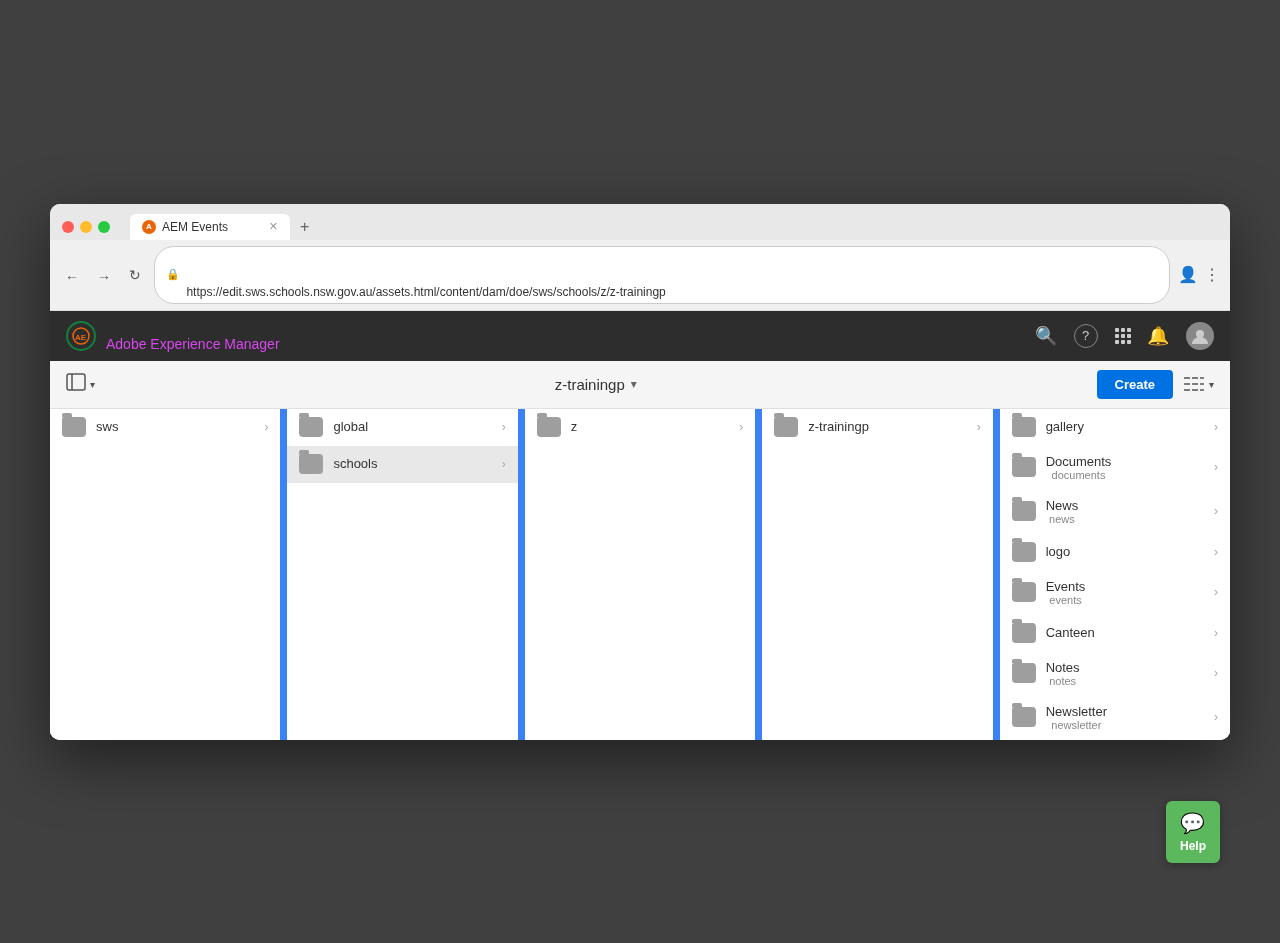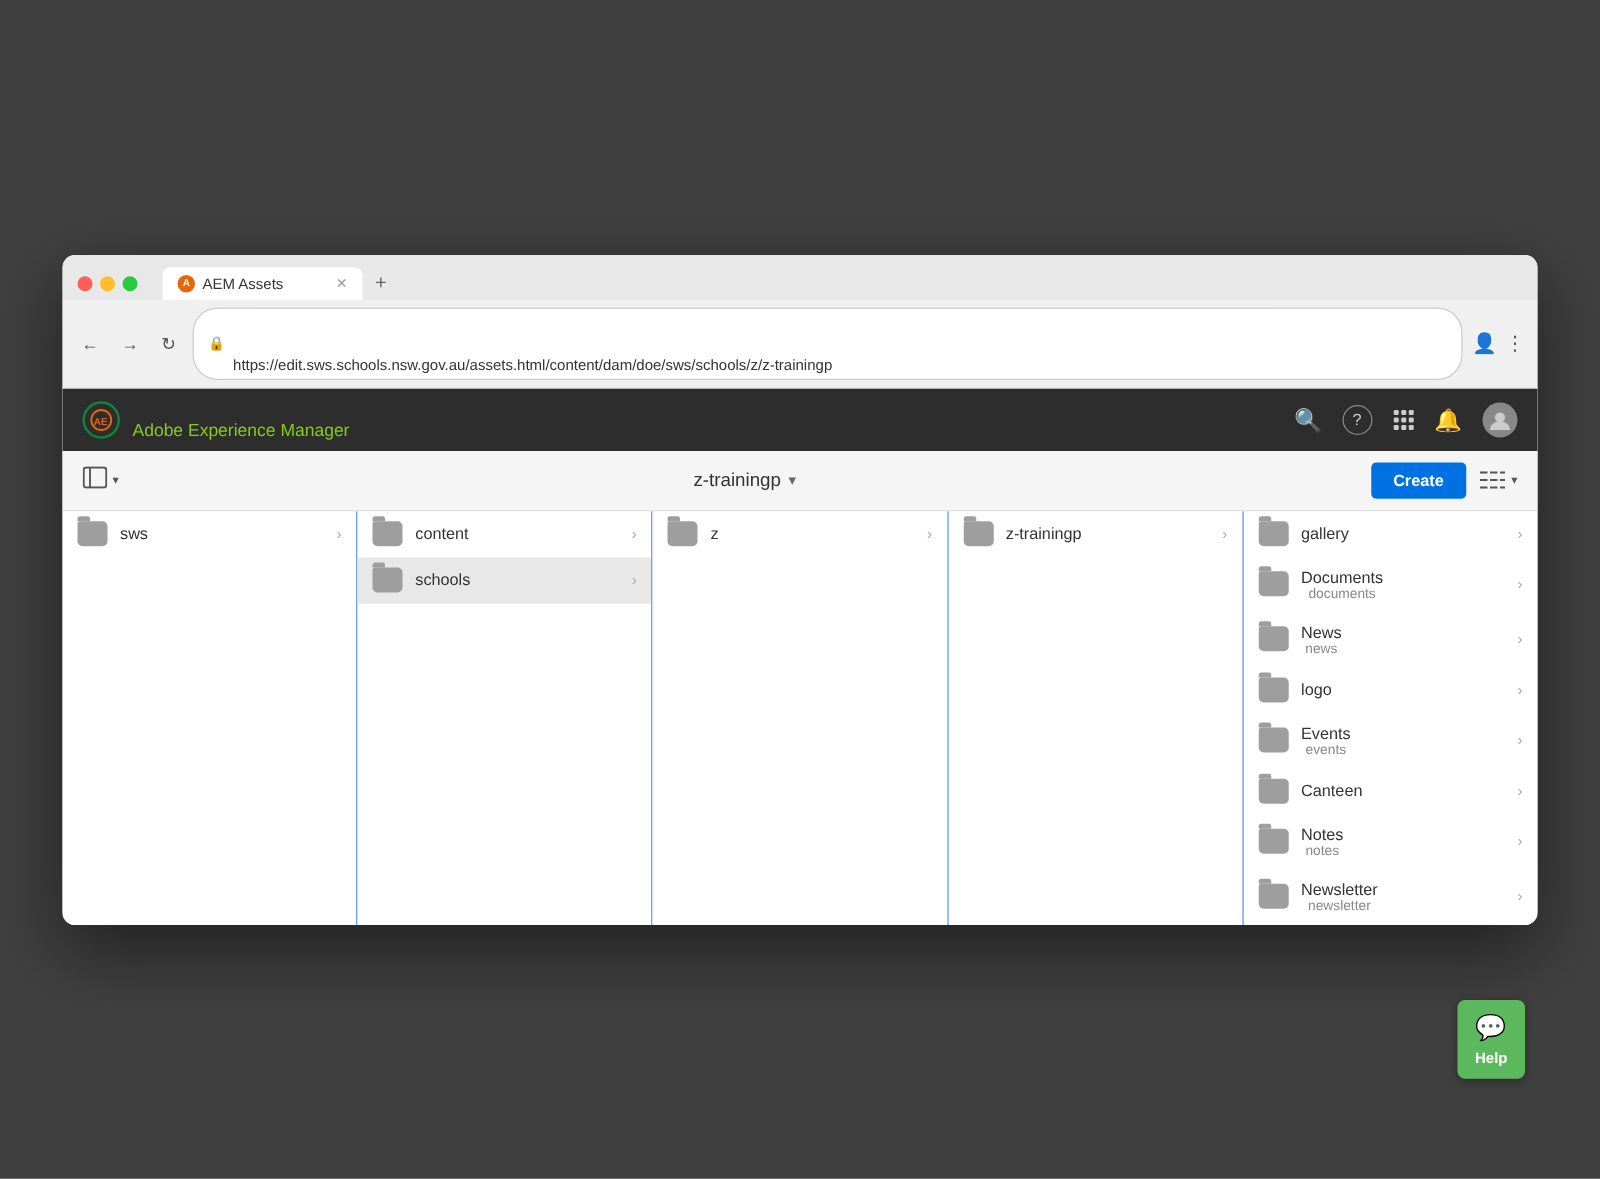--- a/index.html
+++ b/index.html
@@ -103,21 +103,21 @@
       height: 30px;
       border-radius: 50%;
       border: 2px solid #15803d;
       display: flex; align-items: center; justify-content: center;
       color: #e8660a;
       font-size: 12px;
       font-weight: bold;
       flex-shrink: 0;
     }
     .aem-title {
-      color: #84cc16;
+      color: #d946ef;
       font-size: 14px;
       flex: 1;
       margin-top: 16px;
     }
     .aem-actions {
       display: flex;
       gap: 16px;
       align-items: center;
     }
     .aem-icon-btn {
@@ -198,21 +198,21 @@
     
     .column-browser {
       display: flex;
       flex: 1;
       overflow: hidden;
       height: 660px;
     }
 
     .col-panel {
       flex: 1;
-      border-right: 1px solid #3b82f6;
+      border-right: 7px solid #3b82f6;
       background: #fff;
       overflow-y: auto;
     }
     .col-panel:last-child { border-right: none; }
 
     .col-item {
       display: flex;
       align-items: center;
       padding: 8px 12px;
       cursor: pointer;
@@ -288,21 +288,21 @@
 
   <div class="browser-titlebar">
     <div class="traffic-lights">
       <div class="tl tl-red"></div>
       <div class="tl tl-yellow"></div>
       <div class="tl tl-green"></div>
     </div>
     <div class="tab-bar">
       <div class="browser-tab">
         <div class="tab-favicon">A</div>
-        <span>AEM Assets</span>
+        <span>AEM Events</span>
         <span class="tab-close">✕</span>
       </div>
       <span class="new-tab-btn">+</span>
     </div>
   </div>
 
   <div class="browser-toolbar">
     <button class="nav-btn">←</button>
     <button class="nav-btn">→</button>
     <button class="nav-btn">↻</button>
@@ -391,21 +391,21 @@
         <div class="col-item">
           <div class="folder-icon"></div>
           <span class="col-item-label">sws</span>
           <span class="chevron-right">›</span>
         </div>
       </div>
 
       <div class="col-panel">
         <div class="col-item">
           <div class="folder-icon"></div>
-          <span class="col-item-label">content</span>
+          <span class="col-item-label">global</span>
           <span class="chevron-right">›</span>
         </div>
         <div class="col-item selected">
           <div class="folder-icon"></div>
           <span class="col-item-label">schools</span>
           <span class="chevron-right">›</span>
         </div>
       </div>
 
       <div class="col-panel">

